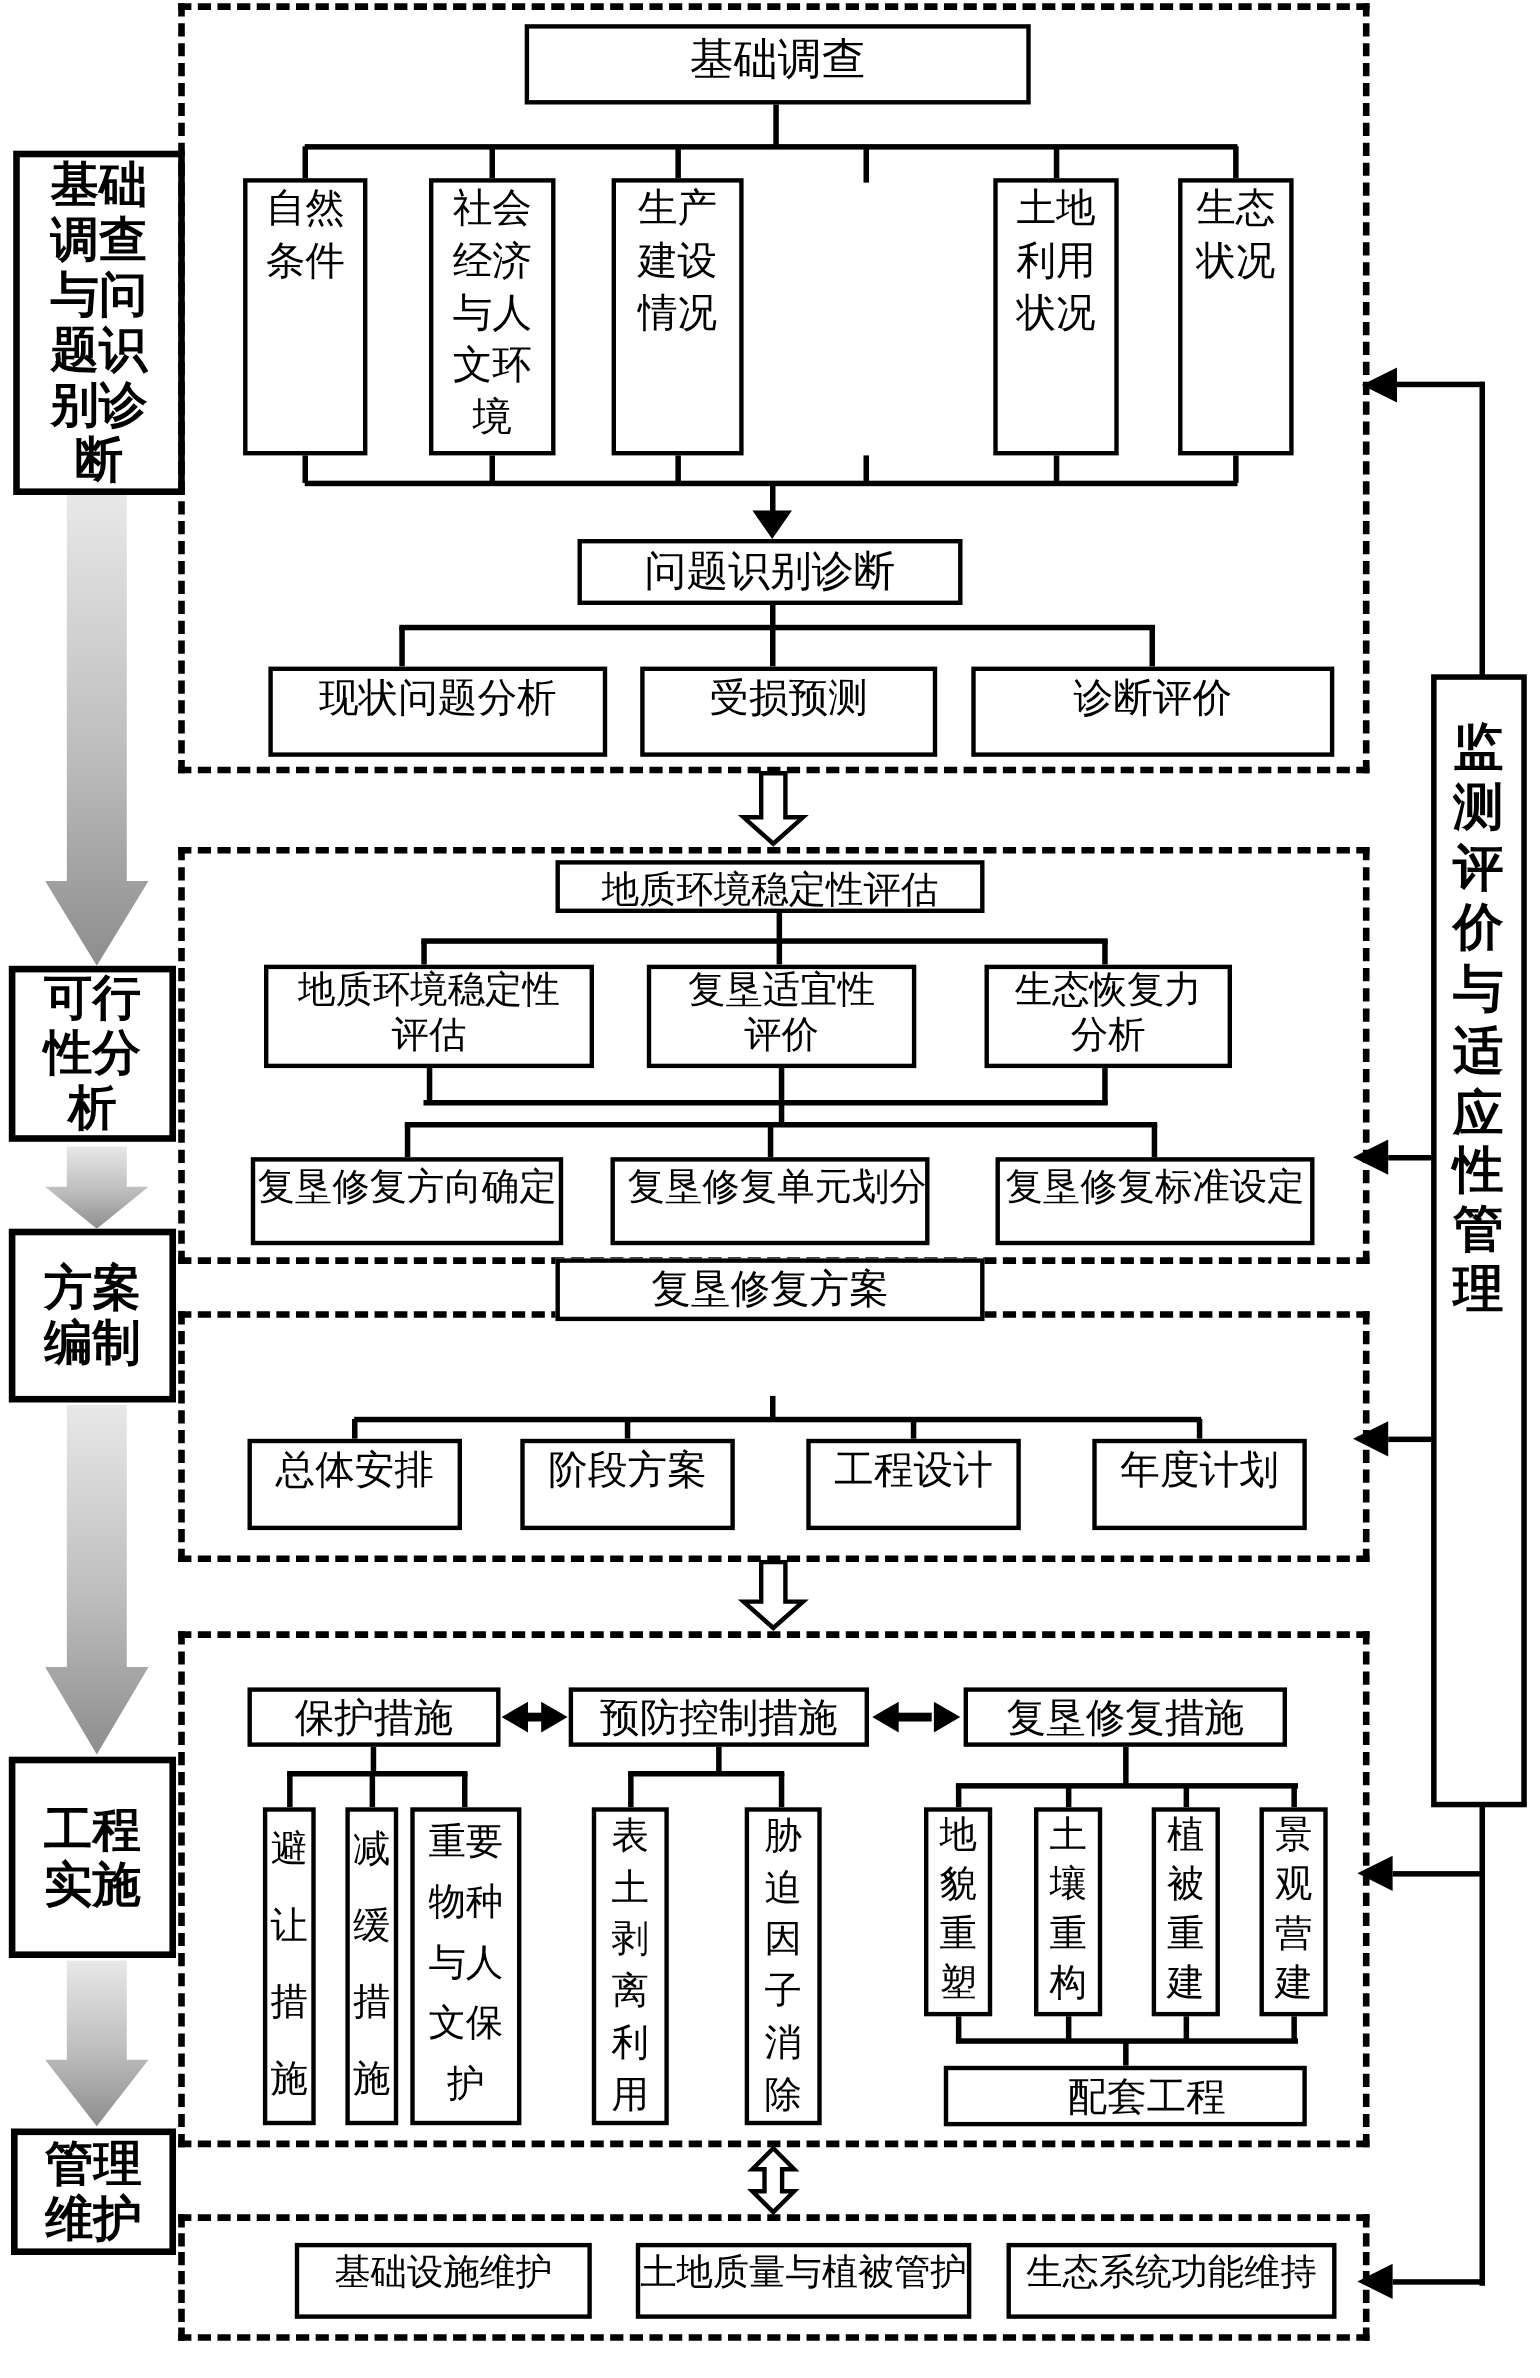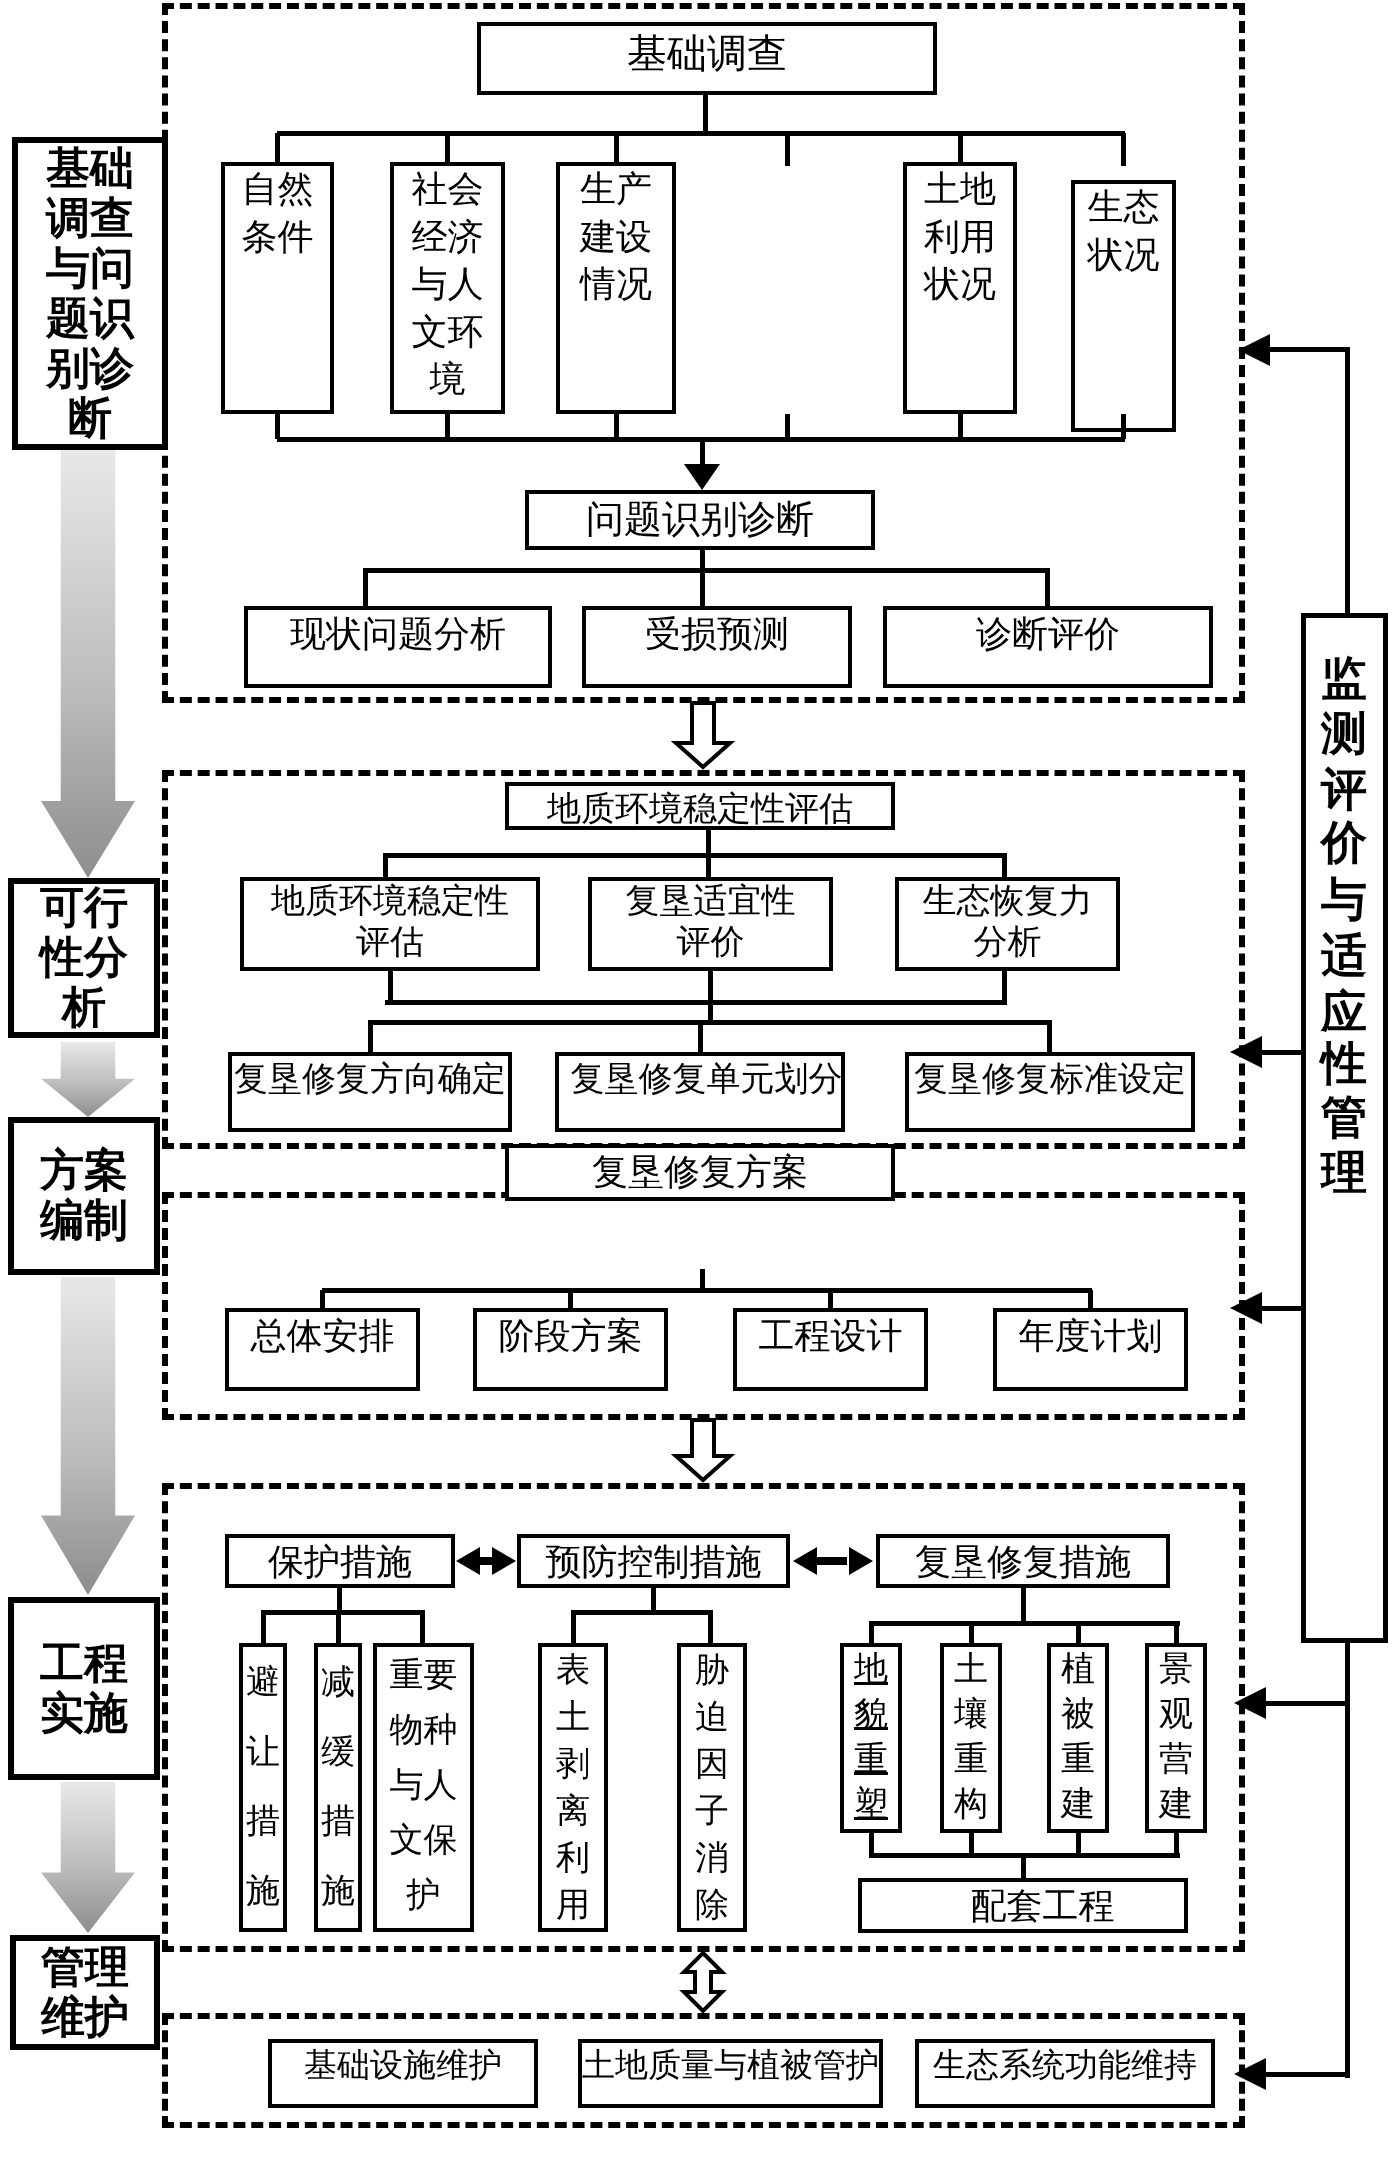--- a/index.html
+++ b/index.html
@@ -87,21 +87,21 @@
     </div>
   <div class="bx f36" style="left:390px;top:162px;width:115px;height:252px;">
     <span class="wrapN" style="width:2em;line-height:1.32;">社会经济与人文环境</span>
     </div>
   <div class="bx f36" style="left:556px;top:162px;width:120px;height:252px;">
     <span class="wrapN" style="width:2em;line-height:1.32;">生产建设情况</span>
     </div>
   <div class="bx f36" style="left:903px;top:162px;width:114px;height:252px;">
     <span class="wrapN" style="width:2em;line-height:1.32;">土地利用状况</span>
     </div>
-  <div class="bx f36" style="left:1071px;top:162px;width:105px;height:252px;margin-top:18px;">
+  <div class="bx f36" style="left:1071px;top:162px;width:105px;height:252px;">
     <span class="wrapN" style="width:2em;line-height:1.32;">生态状况</span>
     </div>
   <div class="ln" style="left:275px;top:414px;width:5px;height:25px;"></div>
   <div class="ln" style="left:445px;top:414px;width:5px;height:25px;"></div>
   <div class="ln" style="left:614px;top:414px;width:5px;height:25px;"></div>
   <div class="ln" style="left:785px;top:414px;width:5px;height:25px;"></div>
   <div class="ln" style="left:958px;top:414px;width:5px;height:25px;"></div>
   <div class="ln" style="left:1121px;top:414px;width:5px;height:25px;"></div>
   <div class="ln" style="left:277px;top:437px;width:848px;height:5px;"></div>
   <div class="ln" style="left:700px;top:440px;width:5px;height:28px;"></div>
@@ -239,21 +239,21 @@
   <div class="bx f34" style="left:677px;top:1643px;width:70px;height:289px;">
     <span class="wrapN" style="width:1em;line-height:1.38;">胁迫因子消除</span>
     </div>
 
   <div class="ln" style="left:1021px;top:1588px;width:5px;height:35px;"></div>
   <div class="ln" style="left:869px;top:1621px;width:311px;height:5px;"></div>
   <div class="ln" style="left:869px;top:1623px;width:5px;height:20px;"></div>
   <div class="ln" style="left:969px;top:1623px;width:5px;height:20px;"></div>
   <div class="ln" style="left:1076px;top:1623px;width:5px;height:20px;"></div>
   <div class="ln" style="left:1174px;top:1623px;width:5px;height:20px;"></div>
-  <div class="bx f34" style="left:840px;top:1643px;width:62px;height:190px;text-decoration:underline;">
+  <div class="bx f34" style="left:840px;top:1643px;width:62px;height:190px;">
     <span class="wrapN" style="width:1em;line-height:1.32;">地貌重塑</span>
     </div>
   <div class="bx f34" style="left:940px;top:1643px;width:62px;height:190px;">
     <span class="wrapN" style="width:1em;line-height:1.32;">土壤重构</span>
     </div>
   <div class="bx f34" style="left:1047px;top:1643px;width:62px;height:190px;">
     <span class="wrapN" style="width:1em;line-height:1.32;">植被重建</span>
     </div>
   <div class="bx f34" style="left:1145px;top:1643px;width:62px;height:190px;">
     <span class="wrapN" style="width:1em;line-height:1.32;">景观营建</span>

